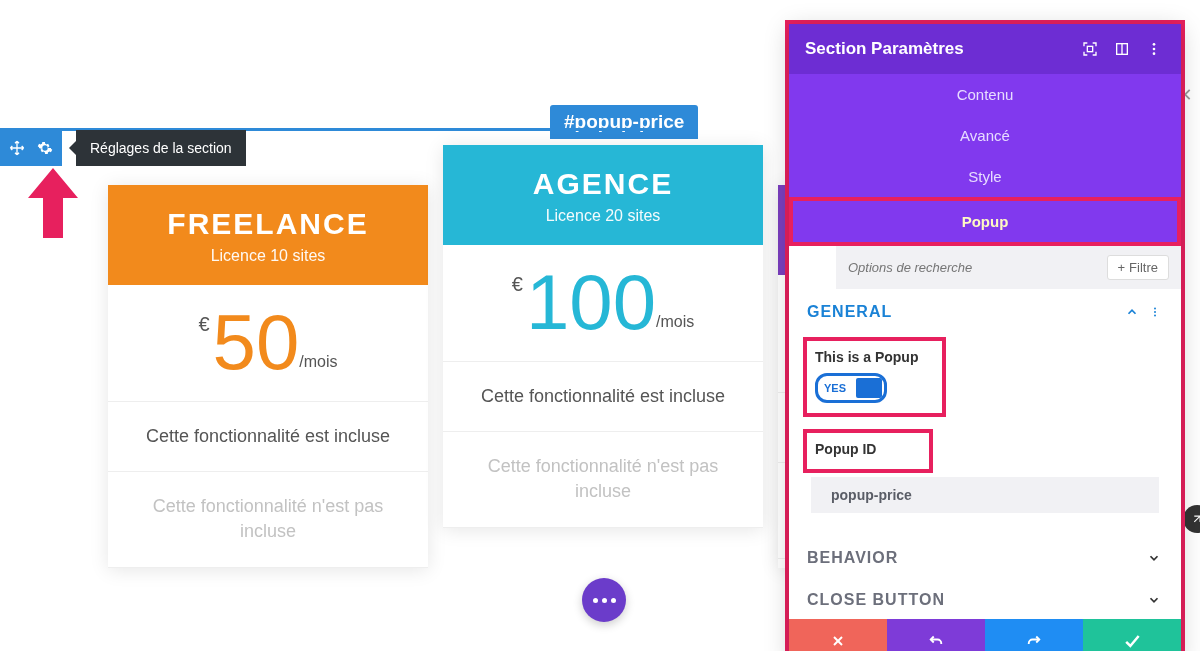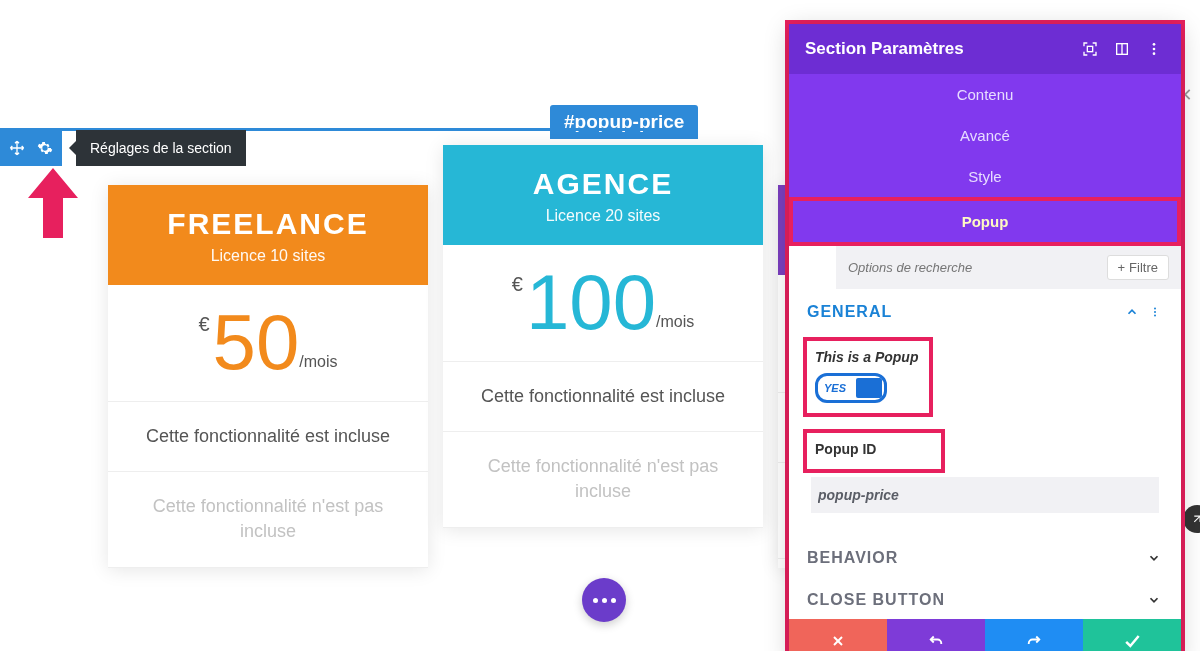--- a/index.html
+++ b/index.html
@@ -313,26 +313,25 @@
     bottom: 2px;
     width: 26px;
     background: #1a6fd6;
     border-radius: 2px;
   }
 
   .id-input {
     background: #f1f1f4;
     border: none;
     width: 100%;
-    padding: 10px 7px;
+    padding: 10px 20px;
     font-size: 14px;
     font-weight: 700;
     color: #5a5d66;
     outline: none;
-    font-style: italic;
   }
 
   .panel-footer {
     display: flex;
     height: 44px;
   }
   .pf-btn {
     flex: 1;
     display: flex;
     align-items: center;
@@ -511,29 +510,29 @@
         </span>
         <span class="dots3">
           <svg viewBox="0 0 24 24" width="12" height="12" fill="#1a82d6">
               <circle cx="12" cy="5" r="2"></circle>
               <circle cx="12" cy="12" r="2"></circle>
               <circle cx="12" cy="19" r="2"></circle>
             </svg>
         </span>
       </div>
 
-      <div class="field-block field-highlight" style="width:130px;font-style:italic;">
+      <div class="field-block field-highlight" style="width:143px;">
         <div class="field-label">This is a Popup</div>
         <div class="yes-toggle">
           <span class="txt">YES</span>
           <span class="knob"></span>
         </div>
       </div>
 
-      <div class="field-block field-highlight" style="width:142px; padding-bottom:4px;">
+      <div class="field-block field-highlight" style="width:130px; padding-bottom:4px;">
         <div class="field-label">Popup ID</div>
       </div>
       <div class="field-block" style="margin-top:-16px;">
         <input class="id-input" value="popup-price" style="">
       </div>
 
       <div class="group-title collapsed">
         <span class="sp">BEHAVIOR</span>
         <span class="chev">
           <svg viewBox="0 0 24 24" width="14" height="14" fill="none" stroke="#333" stroke-width="3">

